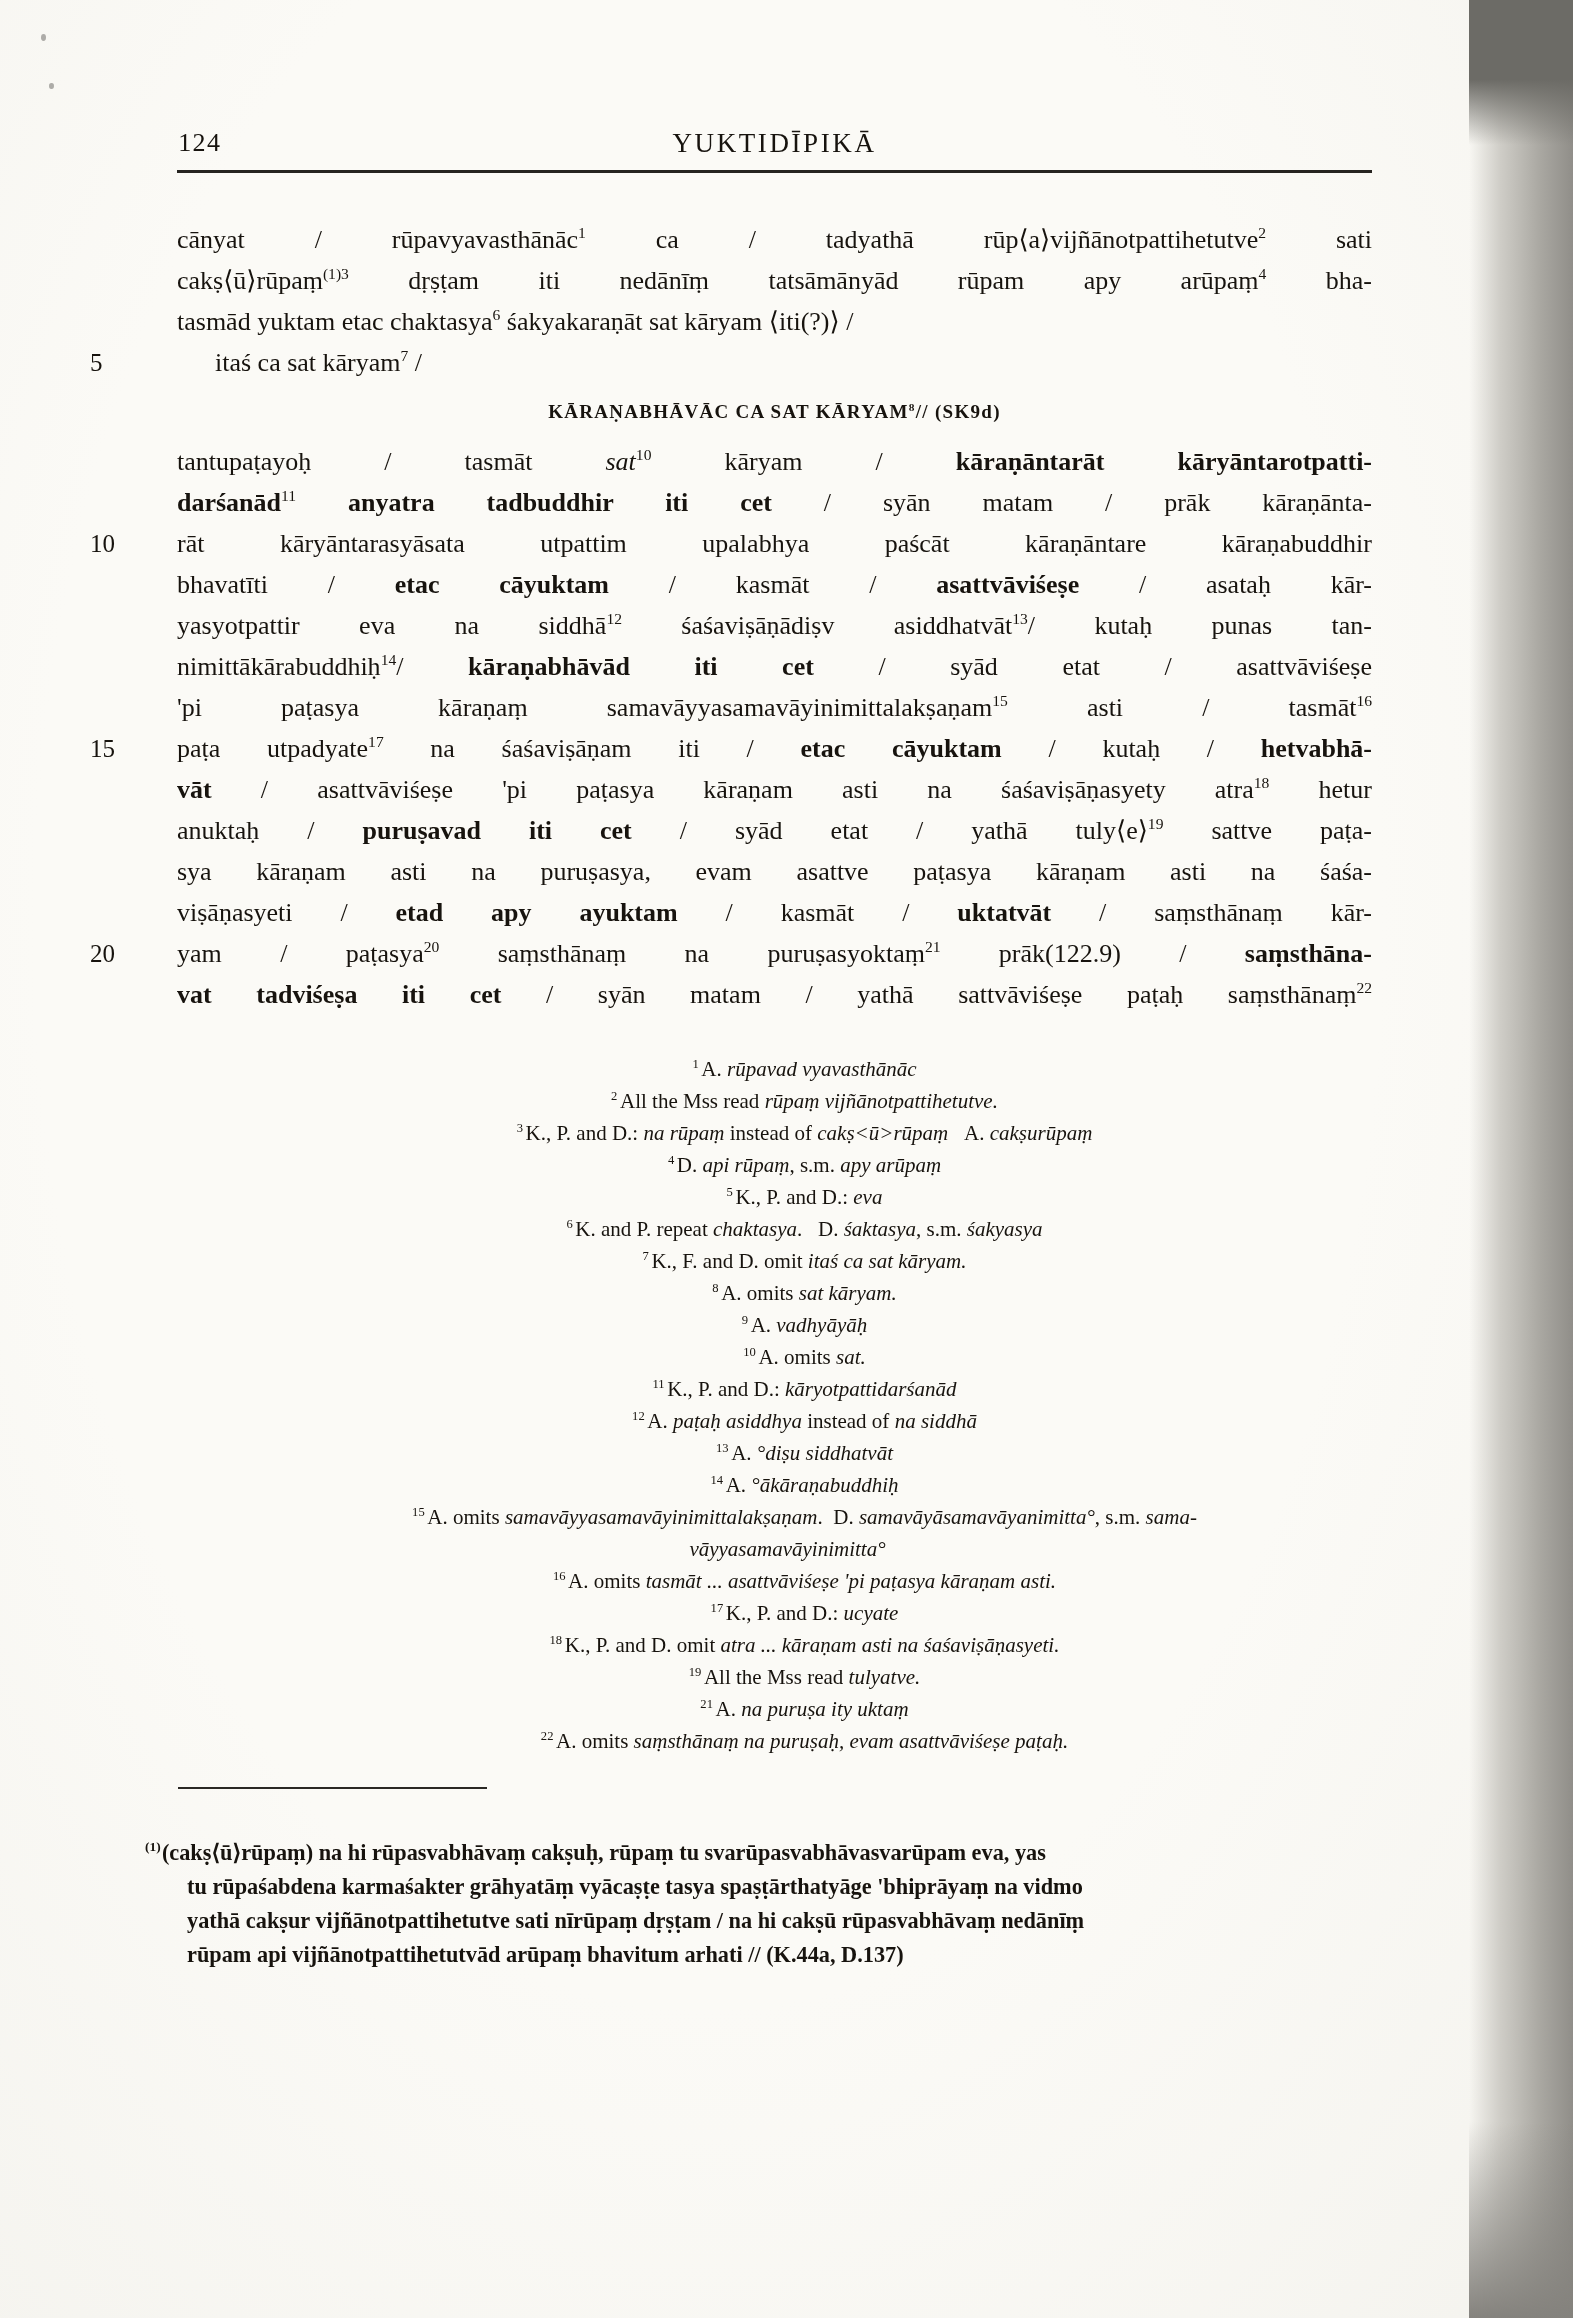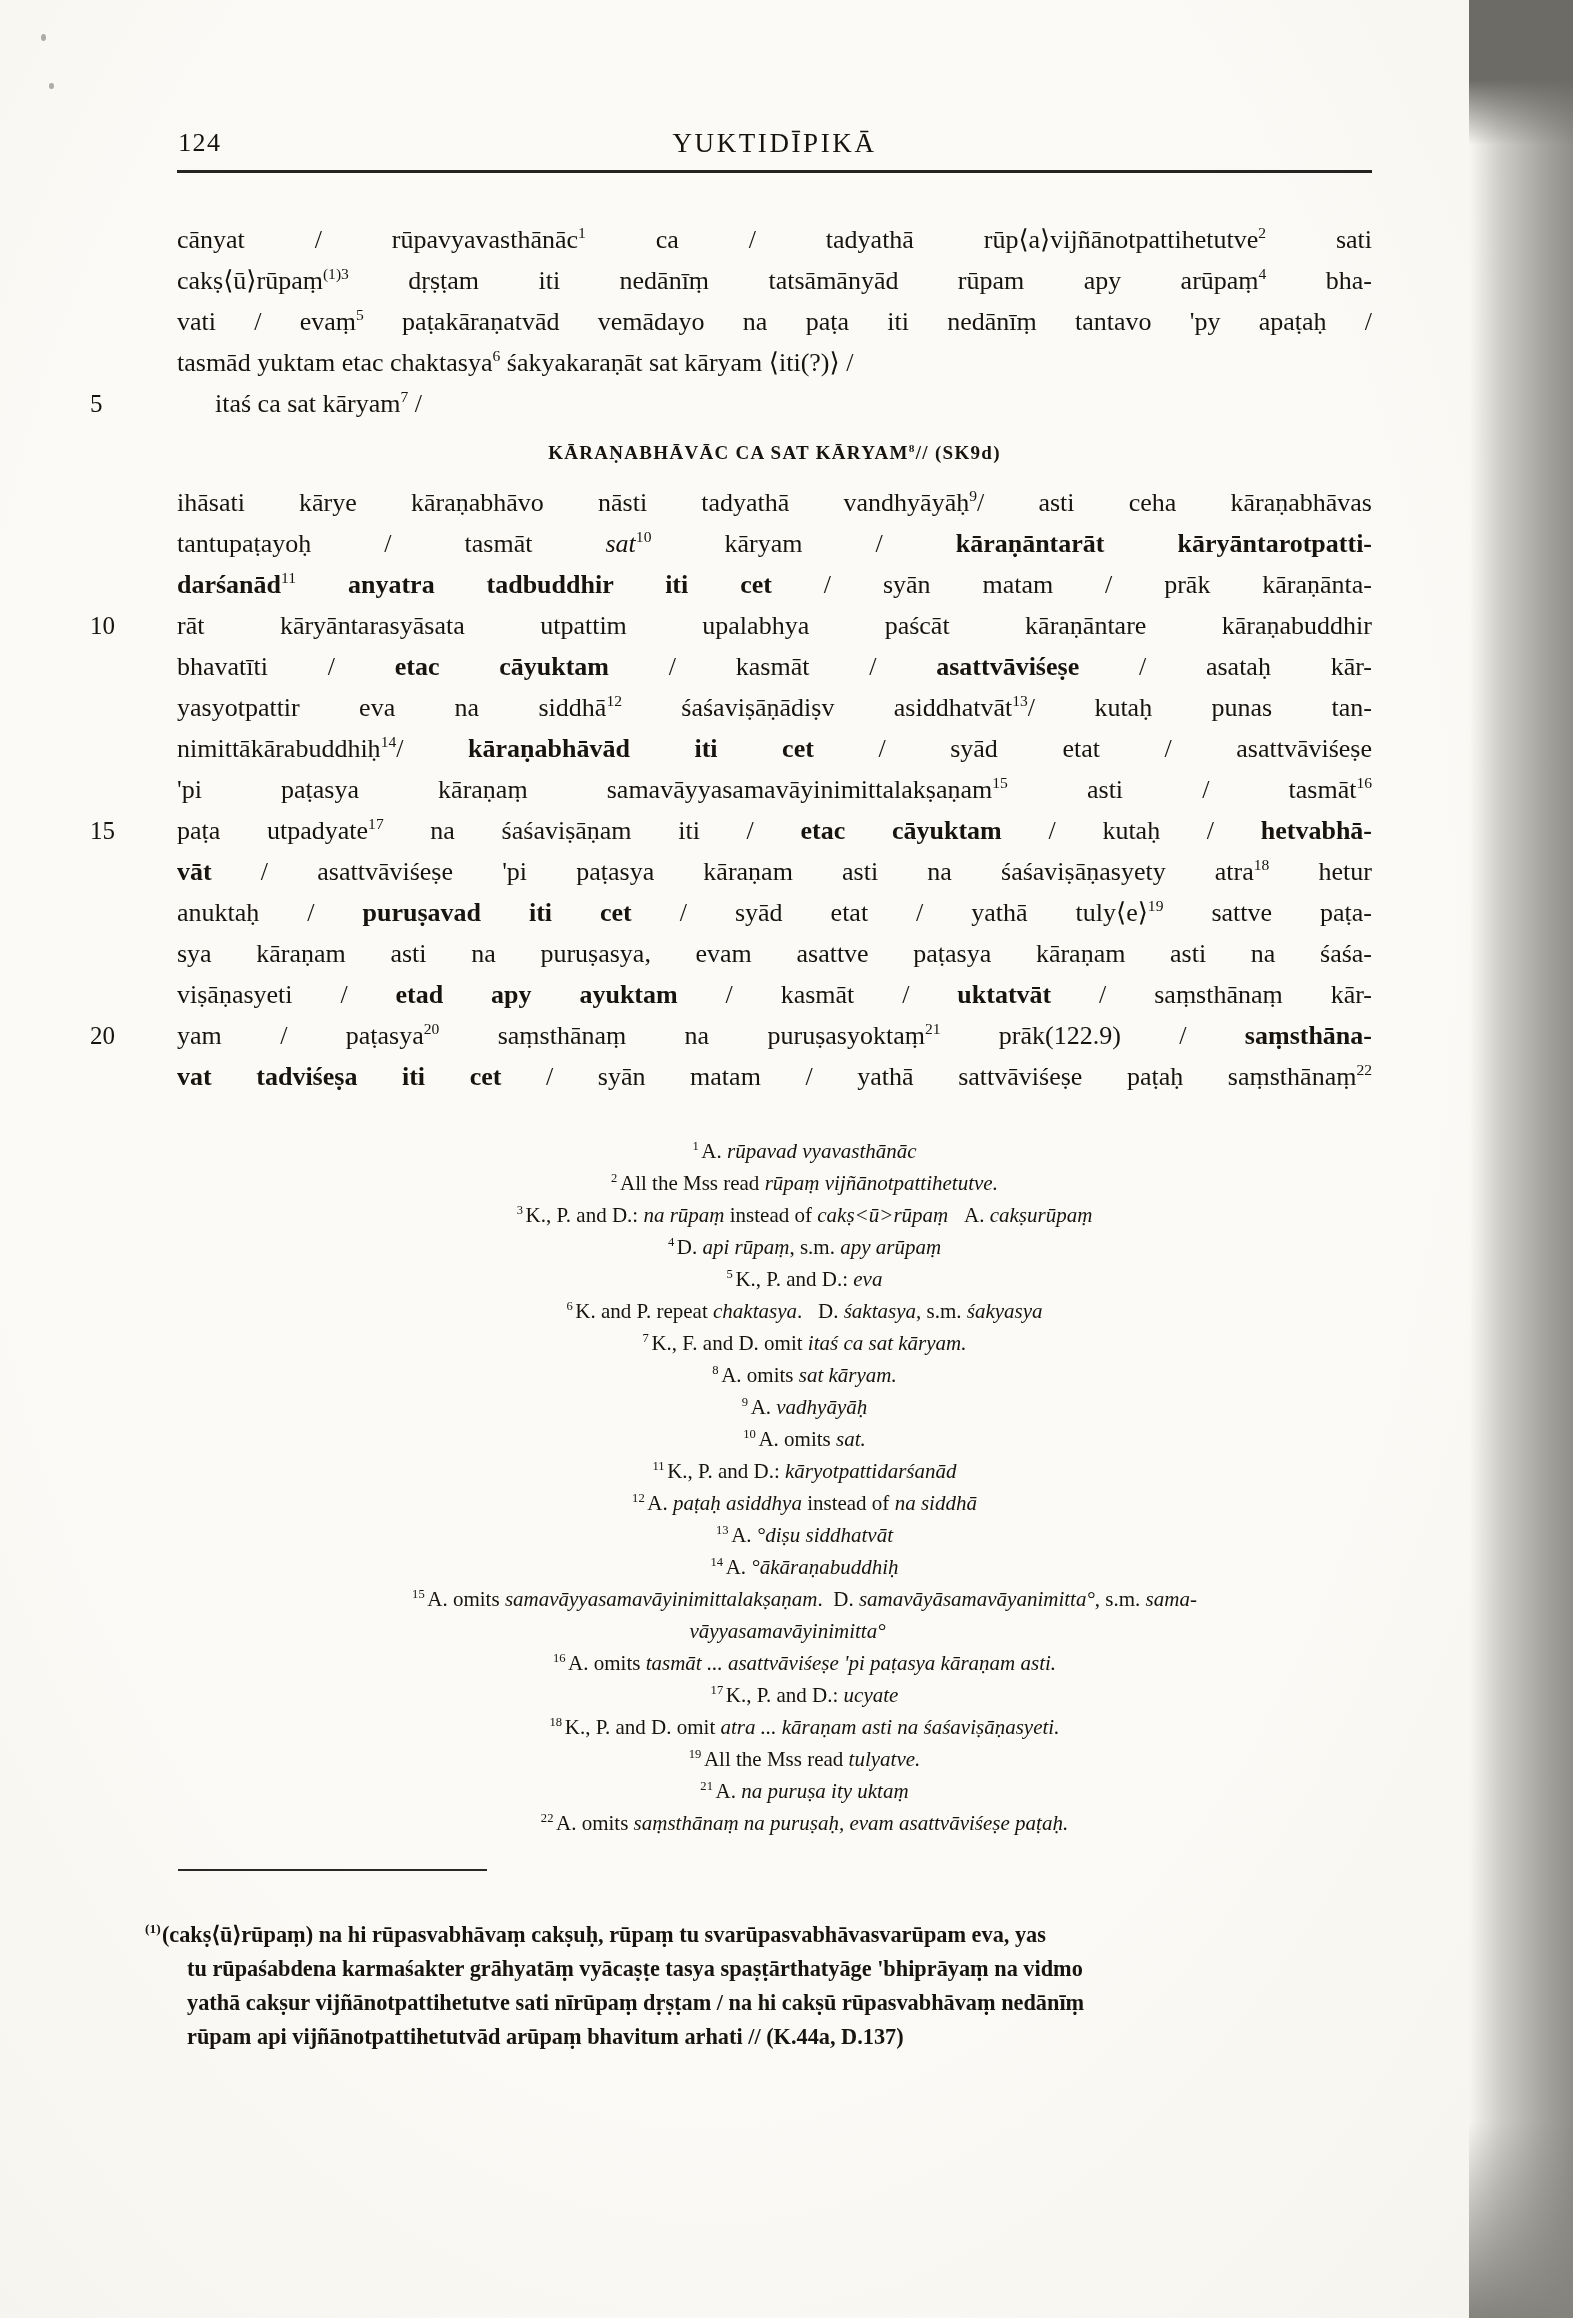--- a/index.html
+++ b/index.html
@@ -120,27 +120,25 @@
     <header class="page-header">
       <span class="page-number">124</span>
       <span class="running-title">YUKTIDĪPIKĀ</span>
     </header>
     <div class="header-rule"></div>
 
     <main class="body-text">
       <div id="block1">
           <div class="line"><span>cānyat / rūpavyavasthānāc<sup>1</sup> ca / tadyathā rūp⟨a⟩vijñānotpattihetutve<sup>2</sup> sati</span></div>
           <div class="line"><span>cakṣ⟨ū⟩rūpaṃ<sup>(1)3</sup> dṛṣṭam iti nedānīṃ tatsāmānyād rūpam apy arūpaṃ<sup>4</sup> bha-</span></div>
-          <div class="line"><span>vati / evaṃ<sup>5</sup> paṭakāraṇatvād vemādayo na paṭa iti nedānīṃ tantavo 'py apaṭaḥ /</span></div>
           <div class="line short"><span>tasmād yuktam etac chaktasya<sup>6</sup> śakyakaraṇāt sat kāryam ⟨iti(?)⟩ /</span></div>
           <div class="line short indent"><span class="lnum">5</span><span>itaś ca sat kāryam<sup>7</sup> /</span></div>
         </div>
       <div class="karika" id="karika">KĀRAṆABHĀVĀC CA SAT KĀRYAM<sup>8</sup>// (SK9d)</div>
       <div id="block2">
-          <div class="line"><span>ihāsati kārye kāraṇabhāvo nāsti tadyathā vandhyāyāḥ<sup>9</sup>/ asti ceha kāraṇabhāvas</span></div>
           <div class="line"><span>tantupaṭayoḥ / tasmāt <i>sat</i><sup>10</sup> kāryam / <b>kāraṇāntarāt kāryāntarotpatti-</b></span></div>
           <div class="line"><span><b>darśanād</b><sup>11</sup> <b>anyatra tadbuddhir iti cet</b> / syān matam / prāk kāraṇānta-</span></div>
           <div class="line"><span class="lnum">10</span><span>rāt kāryāntarasyāsata utpattim upalabhya paścāt kāraṇāntare kāraṇabuddhir</span></div>
           <div class="line"><span>bhavatīti / <b>etac cāyuktam</b> / kasmāt / <b>asattvāviśeṣe</b> / asataḥ kār-</span></div>
           <div class="line"><span>yasyotpattir eva na siddhā<sup>12</sup> śaśaviṣāṇādiṣv asiddhatvāt<sup>13</sup>/ kutaḥ punas tan-</span></div>
           <div class="line"><span>nimittākārabuddhiḥ<sup>14</sup>/ <b>kāraṇabhāvād iti cet</b> / syād etat / asattvāviśeṣe</span></div>
           <div class="line"><span>'pi paṭasya kāraṇaṃ samavāyyasamavāyinimittalakṣaṇam<sup>15</sup> asti / tasmāt<sup>16</sup></span></div>
           <div class="line"><span class="lnum">15</span><span>paṭa utpadyate<sup>17</sup> na śaśaviṣāṇam iti / <b>etac cāyuktam</b> / kutaḥ / <b>hetvabhā-</b></span></div>
           <div class="line"><span><b>vāt</b> / asattvāviśeṣe 'pi paṭasya kāraṇam asti na śaśaviṣāṇasyety atra<sup>18</sup> hetur</span></div>
           <div class="line"><span>anuktaḥ / <b>puruṣavad iti cet</b> / syād etat / yathā tuly⟨e⟩<sup>19</sup> sattve paṭa-</span></div>

